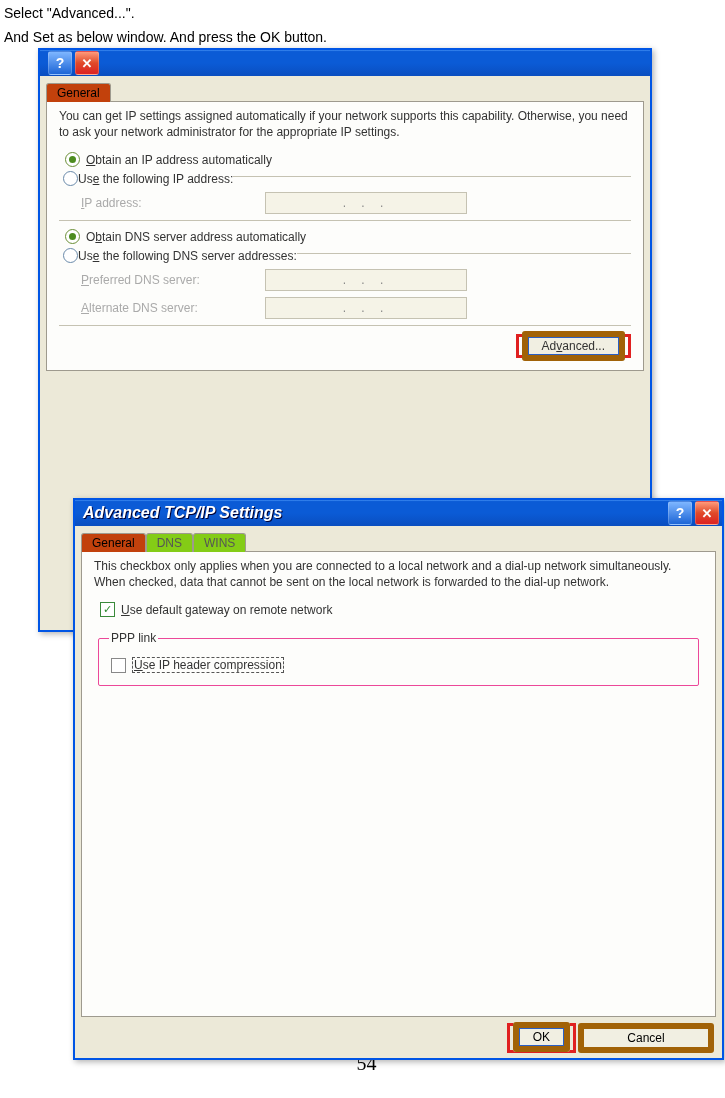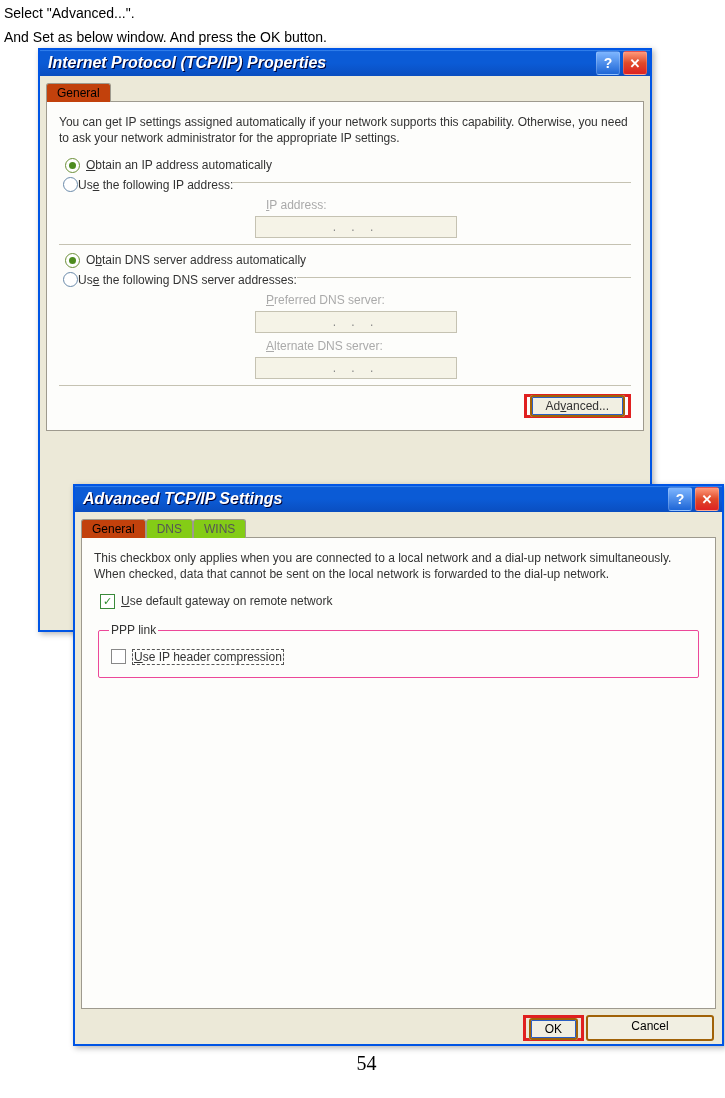--- a/index.html
+++ b/index.html
@@ -51,72 +51,71 @@
     padding:2px 10px;
     font-family: Tahoma, sans-serif;
     font-size:12px;
     position:relative; top:1px;
   }
   .tab.inactive { background:#84cc16; color:#555; }
   .panel {
     margin:0 6px 6px 6px;
     background:#fdfdfb;
     border:1px solid #9e9a8e;
-    padding:10px 12px 12px 12px;
+    padding:4px 12px 12px 12px;
     font-family: Tahoma, sans-serif;
     font-size:12px;
     color:#333;
   }
   .desc { margin:2px 0 12px 0; line-height:1.35; color:#333; }
 
-  .radio-row, .check-row { display:flex; align-items:flex-start; gap:6px; margin:4px 0 4px 6px;}
+  .radio-row, .check-row { display:flex; align-items:center; gap:6px; margin:4px 0 4px 6px;}
   .radio {
     width:13px;height:13px;border-radius:50%;
     border:1px solid #6b8f36;background:#fff;display:inline-flex;align-items:center;justify-content:center;
   }
   .radio.on::after { content:''; width:7px;height:7px;border-radius:50%;background:#4d8c1f; }
   .radio.off { border-color:#6a8aaa; }
   .check {
     width:13px;height:13px;border:1px solid #3a8a3a;background:#fff;display:inline-flex;align-items:center;justify-content:center;
   }
   .check.on { color:#2b8a2b; }
   .check.on::after{ content:'✓'; font-size:11px; line-height:11px; }
   .check.gray { border-color:#888; }
   .lbl { color:#333; }
-  .field-row { display:flex; align-items:center; gap:4px; margin:6px 0 6px 22px;flex-direction:column; }
+  .field-row { display:flex; align-items:center; gap:4px; margin:6px 0 6px 22px; }
   .field-label { width: 180px; color:#aaa; }
   .ip {
     width: 200px; height:20px; background:#f5f3e7; border:1px solid #c5c2b2;
     display:flex;justify-content:center;align-items:center;color:#888;font-size:12px;letter-spacing:6px;
   }
   .groupline {
     height:1px;background:#c5c2b2;margin:4px 0 8px 0;
   }
   .group-row{ display:flex; align-items:center; gap:0; margin-left:4px; }
   .btn {
     font-family: Tahoma, sans-serif; font-size:12px;
-    background:#f1efe2;border:2px solid #a16207;border-radius:3px;
+    background:#f1efe2;border:6px solid #a16207;border-radius:3px;
     padding:2px 14px;min-width:78px;text-align:center;
   }
   .btn.focusring { box-shadow: inset 0 0 0 1px #2a5fc4; }
   .redframe { border:3px solid #e02020; padding:2px 3px; display:inline-block; }
   .btnrow { display:flex; justify-content:flex-end; gap:2px; margin:6px 8px 8px 0; }
   .fbox { border:1px dashed #555; padding:0 1px; }
   .pagefoot { text-align:center; font-family:"Times New Roman",serif; font-size:20px; margin-top:1006px; }
   .u { text-decoration: underline; }
 </style>
 </head>
 <body>
 
 <p class="instr">Select "Advanced...".</p>
 <p class="instr">And Set as below window. And press the OK button.</p>
 
 <div class="dialog" style="left:38px; top:48px; width:610px; height:580px;">
   <div class="titlebar">
-    <span class="titlebar-text">Internet Protocol (TCP/IP) Properties</span>
     <div class="title-btn help-btn">?</div>
     <div class="title-btn close-btn">✕</div>
   </div>
   <div class="tabstrip">
     <div class="tab">General</div>
   </div>
   <div class="panel">
     <div class="desc">You can get IP settings assigned automatically if your network supports this capability. Otherwise, you need to ask your network administrator for the appropriate IP settings.</div>
 
     <div class="radio-row">
@@ -166,21 +165,21 @@
     <div class="groupline"></div>
 
     <div style="text-align:right;margin-top:6px;">
       <span class="redframe">
         <span class="btn focusring">Ad<span class="u">v</span>anced...</span>
       </span>
     </div>
   </div>
 </div>
 
-<div class="dialog" style="left:73px; top:484px; width:647px; height:558px;">
+<div class="dialog" style="left:73px; top:498px; width:647px; height:558px;">
   <div class="titlebar">
     <span class="titlebar-text">Advanced TCP/IP Settings</span>
     <div class="title-btn help-btn">?</div>
     <div class="title-btn close-btn">✕</div>
   </div>
   <div class="tabstrip">
     <div class="tab">General</div>
     <div class="tab inactive">DNS</div>
     <div class="tab inactive">WINS</div>
   </div>

